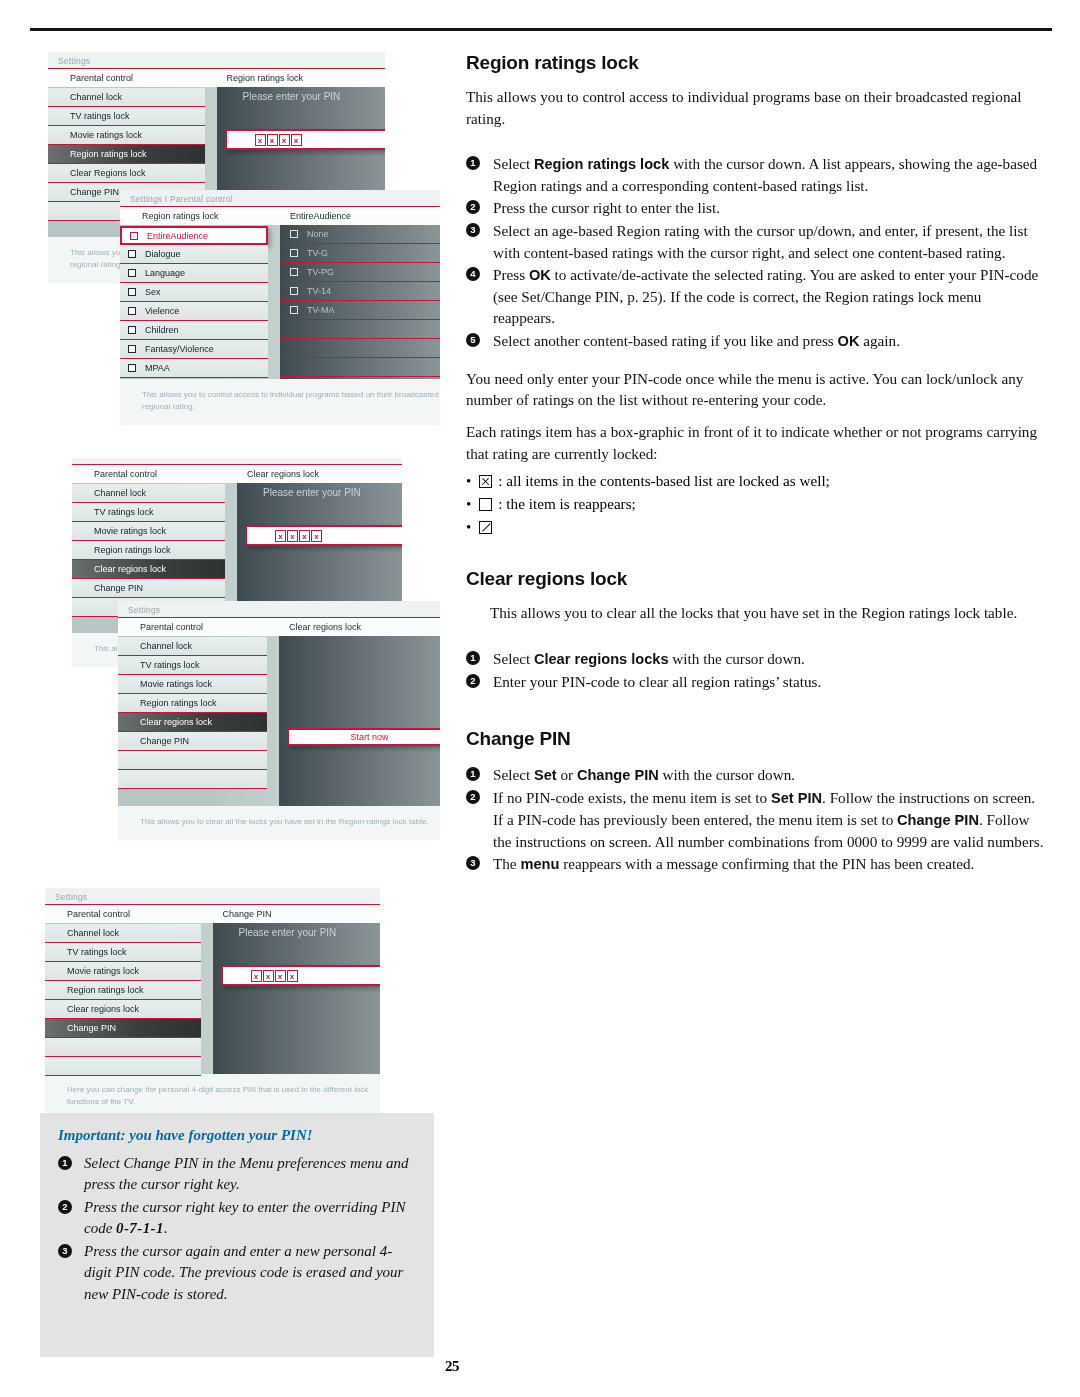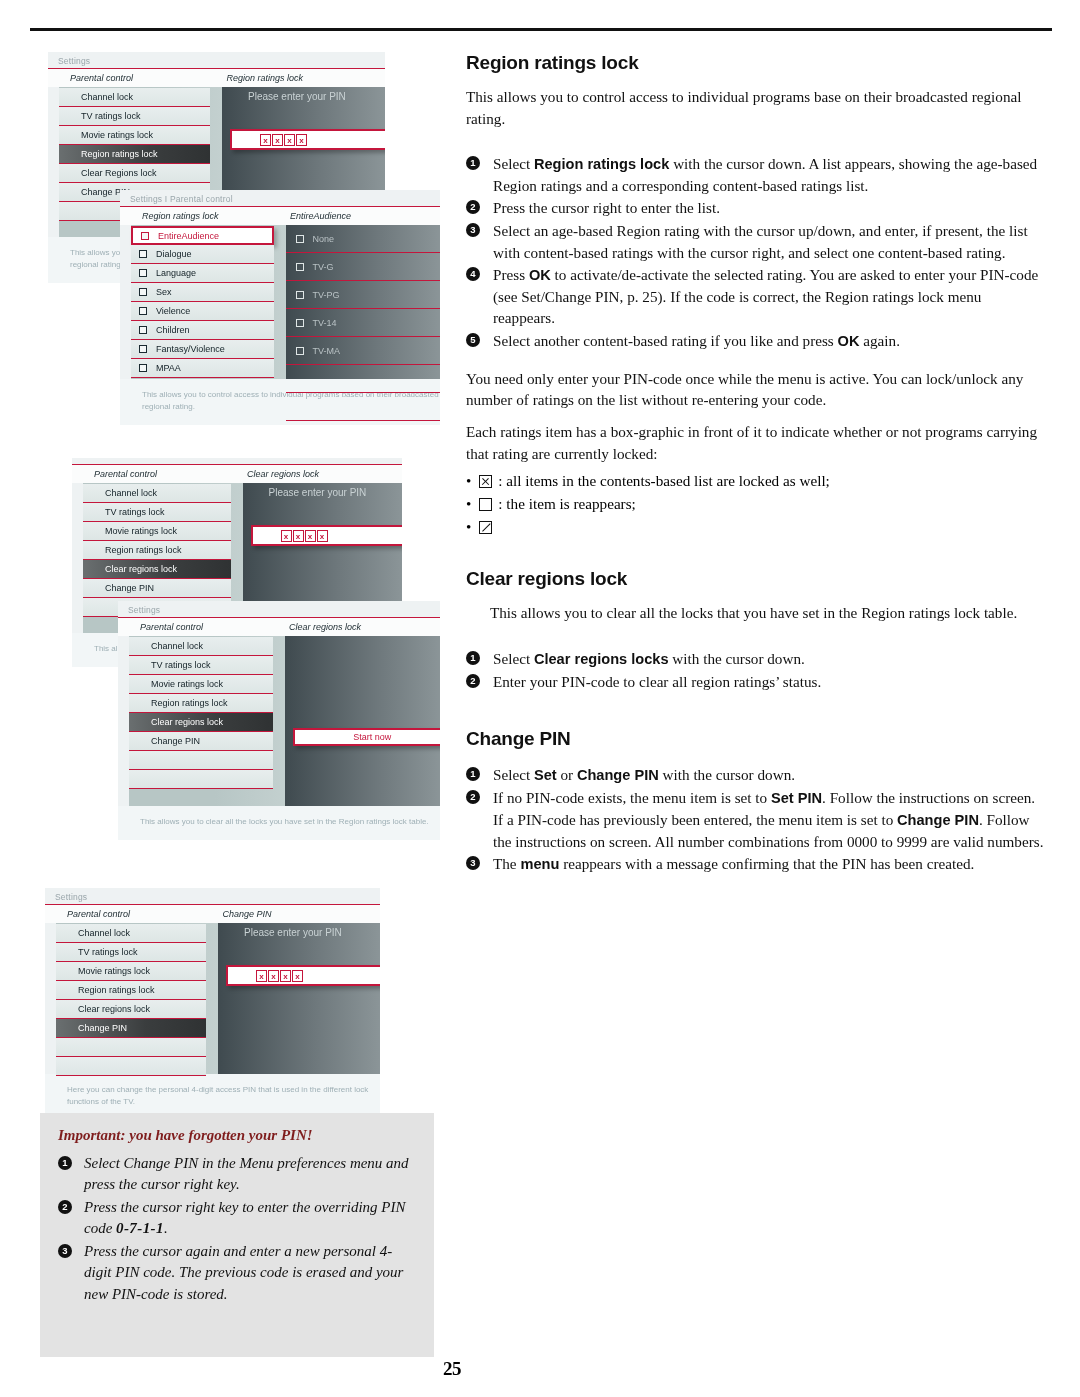--- a/index.html
+++ b/index.html
@@ -14,21 +14,21 @@
   }
 
   
   .top-rule{
     position:absolute; left:30px; top:28px; width:1022px; height:3px;
     background:#111;
   }
   .page-number{
     position:absolute; left:0; top:1358px; width:904px;
     text-align:center; font-family:"Liberation Serif", serif;
-    font-weight:bold; font-size:19px; letter-spacing:-0.5px;
+    font-weight:bold; font-size:15px; letter-spacing:-0.5px;
   }
 
   
   .left-col{ position:absolute; left:40px; top:52px; width:400px; }
   .right-col{ position:absolute; left:466px; top:52px; width:580px; }
 
   
   .shot{ position:relative; }
 
   .osd{
@@ -36,25 +36,25 @@
     background:#eef2f3;
     font-family:"Liberation Sans", sans-serif;
     overflow:hidden;
   }
   .osd .crumb{
     font-size:8.5px; color:#9aa6ab; padding:4px 0 2px 10px; letter-spacing:.2px;
   }
   .osd .hdrrow{
     display:flex; background:#fbfcfc;
     border-top:1.3px solid #c4163c;
-    height:19px; align-items:center;font-style:italic;
+    height:19px; align-items:center;
   }
   .osd .hdrrow .h1{ width:50%; padding-left:22px; font-size:9px; color:#1c2a30;}
   .osd .hdrrow .h2{ width:50%; padding-left:10px; font-size:9px; color:#1c2a30;}
-  .osd .body{ display:flex;padding-left:11px; }
+  .osd .body{ display:flex; }
   .osd .lpane{
     width:50%;
     background:linear-gradient(to right,#b7c6c5 0%, #b7c6c5 55%, #c3d0cf 100%);
     padding-top:1px;
   }
   .osd .rpane{
     width:50%;
     background:linear-gradient(to right,#3f4a4f 0%, #6e787c 60%, #8b9598 100%);
     position:relative;
   }
@@ -108,21 +108,21 @@
     width:8px; height:8px; border:1.4px solid #1b2a31; margin-right:9px; flex:none;
     background:#f4f7f7;
   }
   .osd .citem.hl{
     background:#ffffff; border:2px solid #c4163c;
     box-shadow:3px 3px 4px rgba(0,0,0,.25);
     color:#c4163c; height:19px;
   }
   .osd .citem.hl .cbox{ border-color:#c4163c; }
   .osd .ritem{
-    height:28px; font-size:9px; color:#b9c2c5;
+    height:19px; font-size:9px; color:#b9c2c5;
     padding-left:10px; margin:0 0 0 0;
     border-bottom:1.1px solid #c4163c;
     display:flex; align-items:center;
   }
   .osd .ritem .cbox{ border-color:#dfe6e6; background:transparent; }
 
   .stacked{ position:absolute; box-shadow:0 0 0 0 rgba(0,0,0,0); }
 
   
   .h-sec{
@@ -170,21 +170,21 @@
     background:#111; transform:rotate(-45deg);
   }
 
   
   .important{
     position:absolute; left:40px; top:1113px; width:394px; height:244px;
     background:#e3e3e3; padding:14px 16px 0 18px;
   }
   .important .ttl{
     font-family:"Liberation Serif", serif;
-    font-weight:bold; font-style:italic; font-size:15px; color:#7f1d1d;
+    font-weight:bold; font-style:italic; font-size:15px; color:#0369a1;
     margin-bottom:9px;
   }
   .important ol{ margin:0; padding:0; list-style:none; }
   .important li{
     position:relative; padding-left:26px; margin-bottom:1px;
     font-family:"Liberation Serif", serif; font-style:italic;
     font-size:15px; line-height:1.43; color:#111;
   }
   .important li .num{
     position:absolute; left:0; top:3px;

